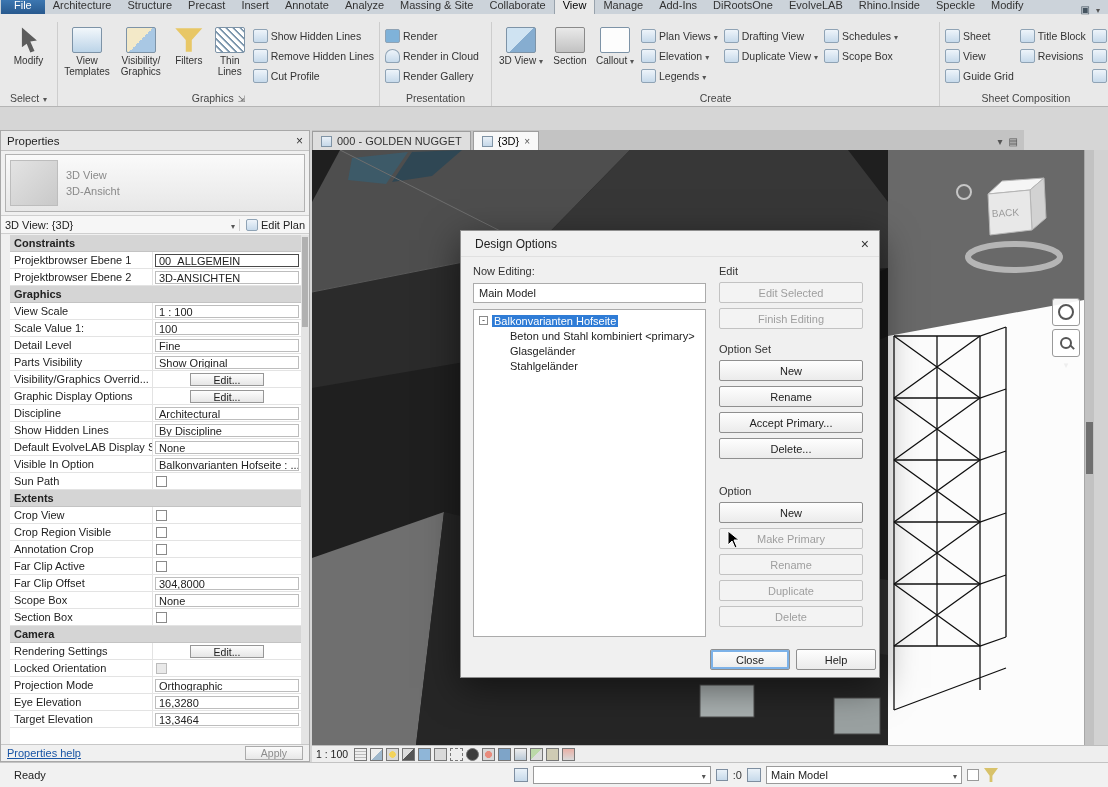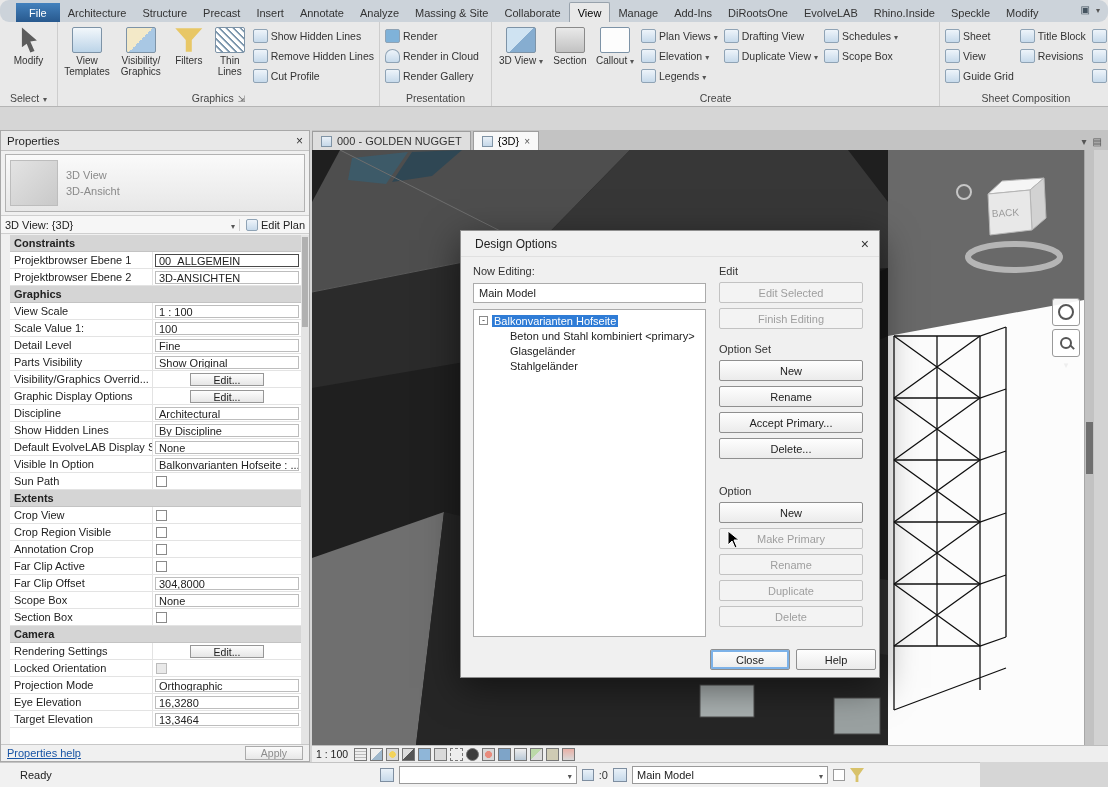--- a/index.html
+++ b/index.html
@@ -3,22 +3,22 @@
 <meta charset="utf-8">
 <style>
   * { box-sizing:border-box; margin:0; padding:0; }
   html,body { width:1108px; height:787px; }
   body { font-family:"Liberation Sans",sans-serif; font-size:11px; color:#222;
          background:#d6d6d6; position:relative; overflow:hidden; }
 
   
   .ribbon { position:absolute; left:0; top:0; width:1108px; height:107px;
             background:#e9e9e9; border-bottom:1px solid #b5b5b5; z-index:5; }
-  .tab-row { position:absolute; top:0; left:0; right:0; height:22px;
-             background:#ccd3da; display:flex; align-items:flex-end; padding-left:16px;border-radius:9px; }
+  .tab-row { position:absolute; top:0; left:0; right:0; height:14px;
+             background:#ccd3da; display:flex; align-items:flex-end; padding-left:1px; }
   .rtab { padding:4px 8px 3px; font-size:11px; color:#333; white-space:nowrap; cursor:default; }
   .rtab.t-file { background:linear-gradient(#4381bd,#28598e); color:#fff; padding:4px 13px 3px; }
   .rtab.active { background:#e9e9e9; border:1px solid #98a2ac; border-bottom:none;
                  border-radius:2px 2px 0 0; color:#000; }
   .tabrow-end { margin-left:auto; display:flex; gap:6px; padding:0 8px 4px 0; color:#44535f; font-size:10px; }
   .ribbon-body { position:absolute; top:22px; left:0; right:0; bottom:0; display:flex; overflow:hidden; }
   .panel { display:flex; flex-direction:column; border-right:1px solid #cdcdcd; flex:none; }
   .panel-content { flex:1; display:flex; align-items:flex-start; padding:3px 3px 0; gap:2px; }
   .panel-label { height:17px; font-size:10.5px; color:#454545; display:flex;
                  align-items:center; justify-content:center; gap:4px; }
@@ -70,21 +70,21 @@
   .props-scroll { position:absolute; right:0; top:104px; bottom:17px; width:8px; background:#e4e4e4; }
   .props-thumb { position:absolute; left:1px; right:1px; top:2px; height:90px; background:#b1b1b1; }
   .props-foot { position:absolute; left:0; right:0; bottom:0; height:17px; background:#f0f0f0;
                 border-top:1px solid #c7c7c7; display:flex; align-items:center; padding:0 6px; }
   .help-link { color:#1a55a5; text-decoration:underline; font-size:11px; }
   .apply-btn { margin-left:auto; width:58px; height:14px; line-height:13px; text-align:center;
                border:1px solid #ababab; background:linear-gradient(#fbfbfb,#e8e8e8);
                color:#8d8d8d; font-size:10.5px; }
 
   
-  .tabbar { position:absolute; left:312px; top:130px; width:796px; height:20px;
+  .tabbar { position:absolute; left:312px; top:130px; width:712px; height:20px;
             background:#c3c3c3; display:flex; align-items:flex-end; z-index:3;gap:21px; }
   .vtab { height:19px; display:flex; align-items:center; gap:5px; padding:0 8px;
           background:#dedede; border:1px solid #9d9d9d; border-bottom:none; margin-right:2px;
           font-size:11px; color:#333; white-space:nowrap; }
   .vtab.active { background:#f8f8f8; color:#000; }
   .vtab .x { display:none; font-size:10px; color:#555; }
   .vtab.closable .x { display:inline; }
   .ticon { width:11px; height:11px; border:1px solid #7f93a5; background:linear-gradient(#eaf1f8,#c5d8e9); }
   .tabbar-end { margin-left:auto; display:flex; gap:6px; padding:0 6px 3px; color:#555; font-size:10px; }
 
@@ -103,22 +103,22 @@
   .cthumb { position:absolute; left:1px; right:1px; top:272px; height:52px; background:#6f6f6f; }
   .edge { position:absolute; left:1094px; top:150px; width:14px; height:612px; background:#d2d2d2; z-index:3; }
 
   
   .vcb { position:absolute; left:312px; top:745px; width:796px; height:17px; background:#eeeeee;
          border-top:1px solid #bdbdbd; display:flex; align-items:center; gap:3px; padding:0 4px; z-index:4; }
   .vcb-scale { font-size:10.5px; color:#222; margin-right:3px; white-space:nowrap; }
   .vic { width:13px; height:13px; flex:none; border:1px solid #777; background:#d9d9d9; }
 
   
-  .status { position:absolute; left:0; top:762px; width:980px; height:25px; background:#f1f1f1;
-            border-top:1px solid #c3c3c3; display:flex; align-items:center; padding:0 20px; z-index:5; }
+  .status { position:absolute; left:0; top:762px; width:1108px; height:25px; background:#f1f1f1;
+            border-top:1px solid #c3c3c3; display:flex; align-items:center; padding:0 14px; z-index:5; }
   .status-right { margin-left:auto; display:flex; align-items:center; gap:5px; margin-right:96px; }
   .sic { width:14px; height:14px; border:1px solid #7e8ea0; background:linear-gradient(#e9f1f8,#c6d9ea); }
   .scombo { height:18px; border:1px solid #9a9a9a; background:#fff; display:flex;
             align-items:center; font-size:11px; padding:0 4px; color:#222; }
   .scombo .caret { margin-left:auto; padding-left:6px; }
   .sel-count { font-size:11px; color:#333; }
 
   
   .dlg { position:absolute; left:460px; top:230px; width:420px; height:448px; background:#f0f0f0;
          border:1px solid #8e8e8e; box-shadow:0 10px 34px rgba(0,0,0,.5); z-index:50; }

